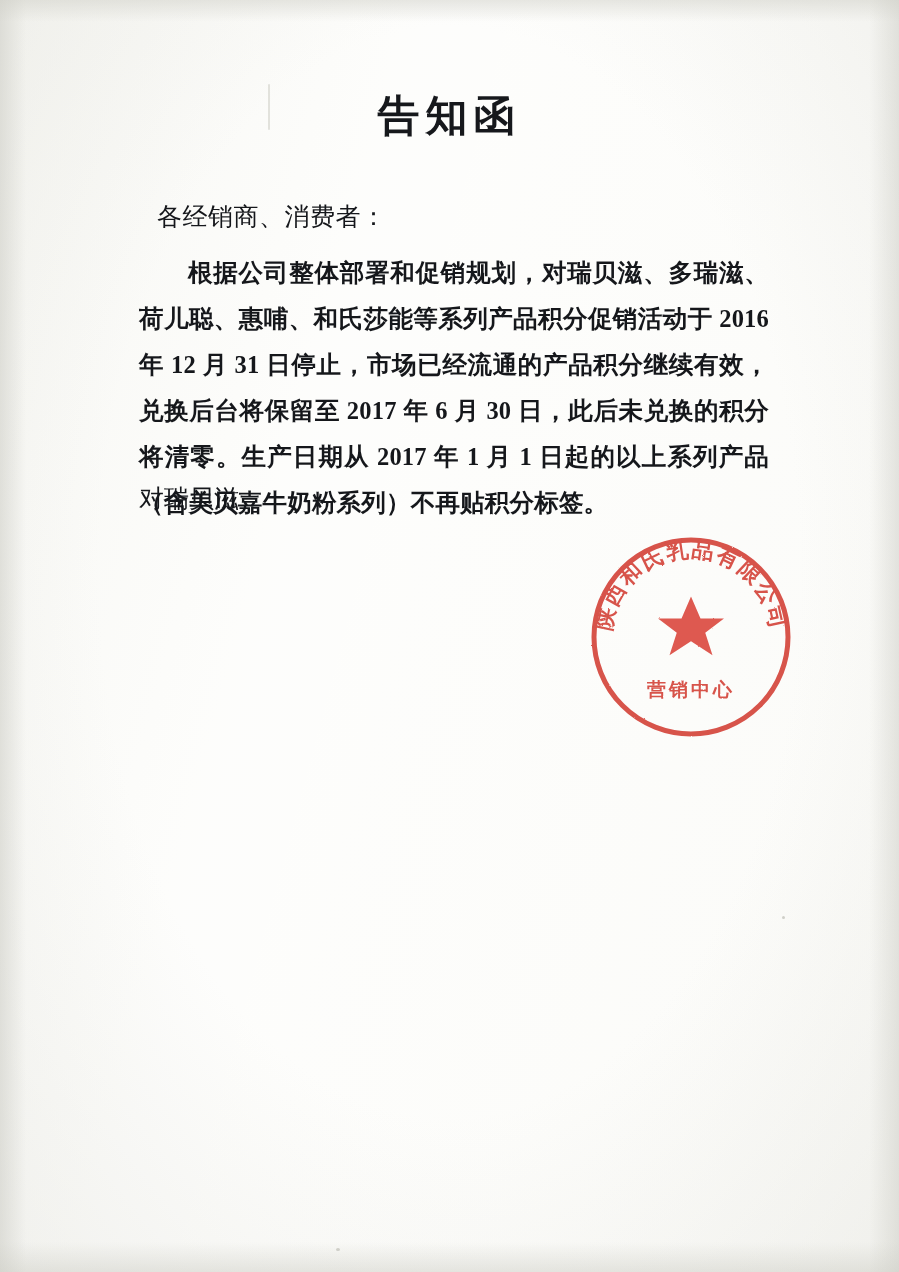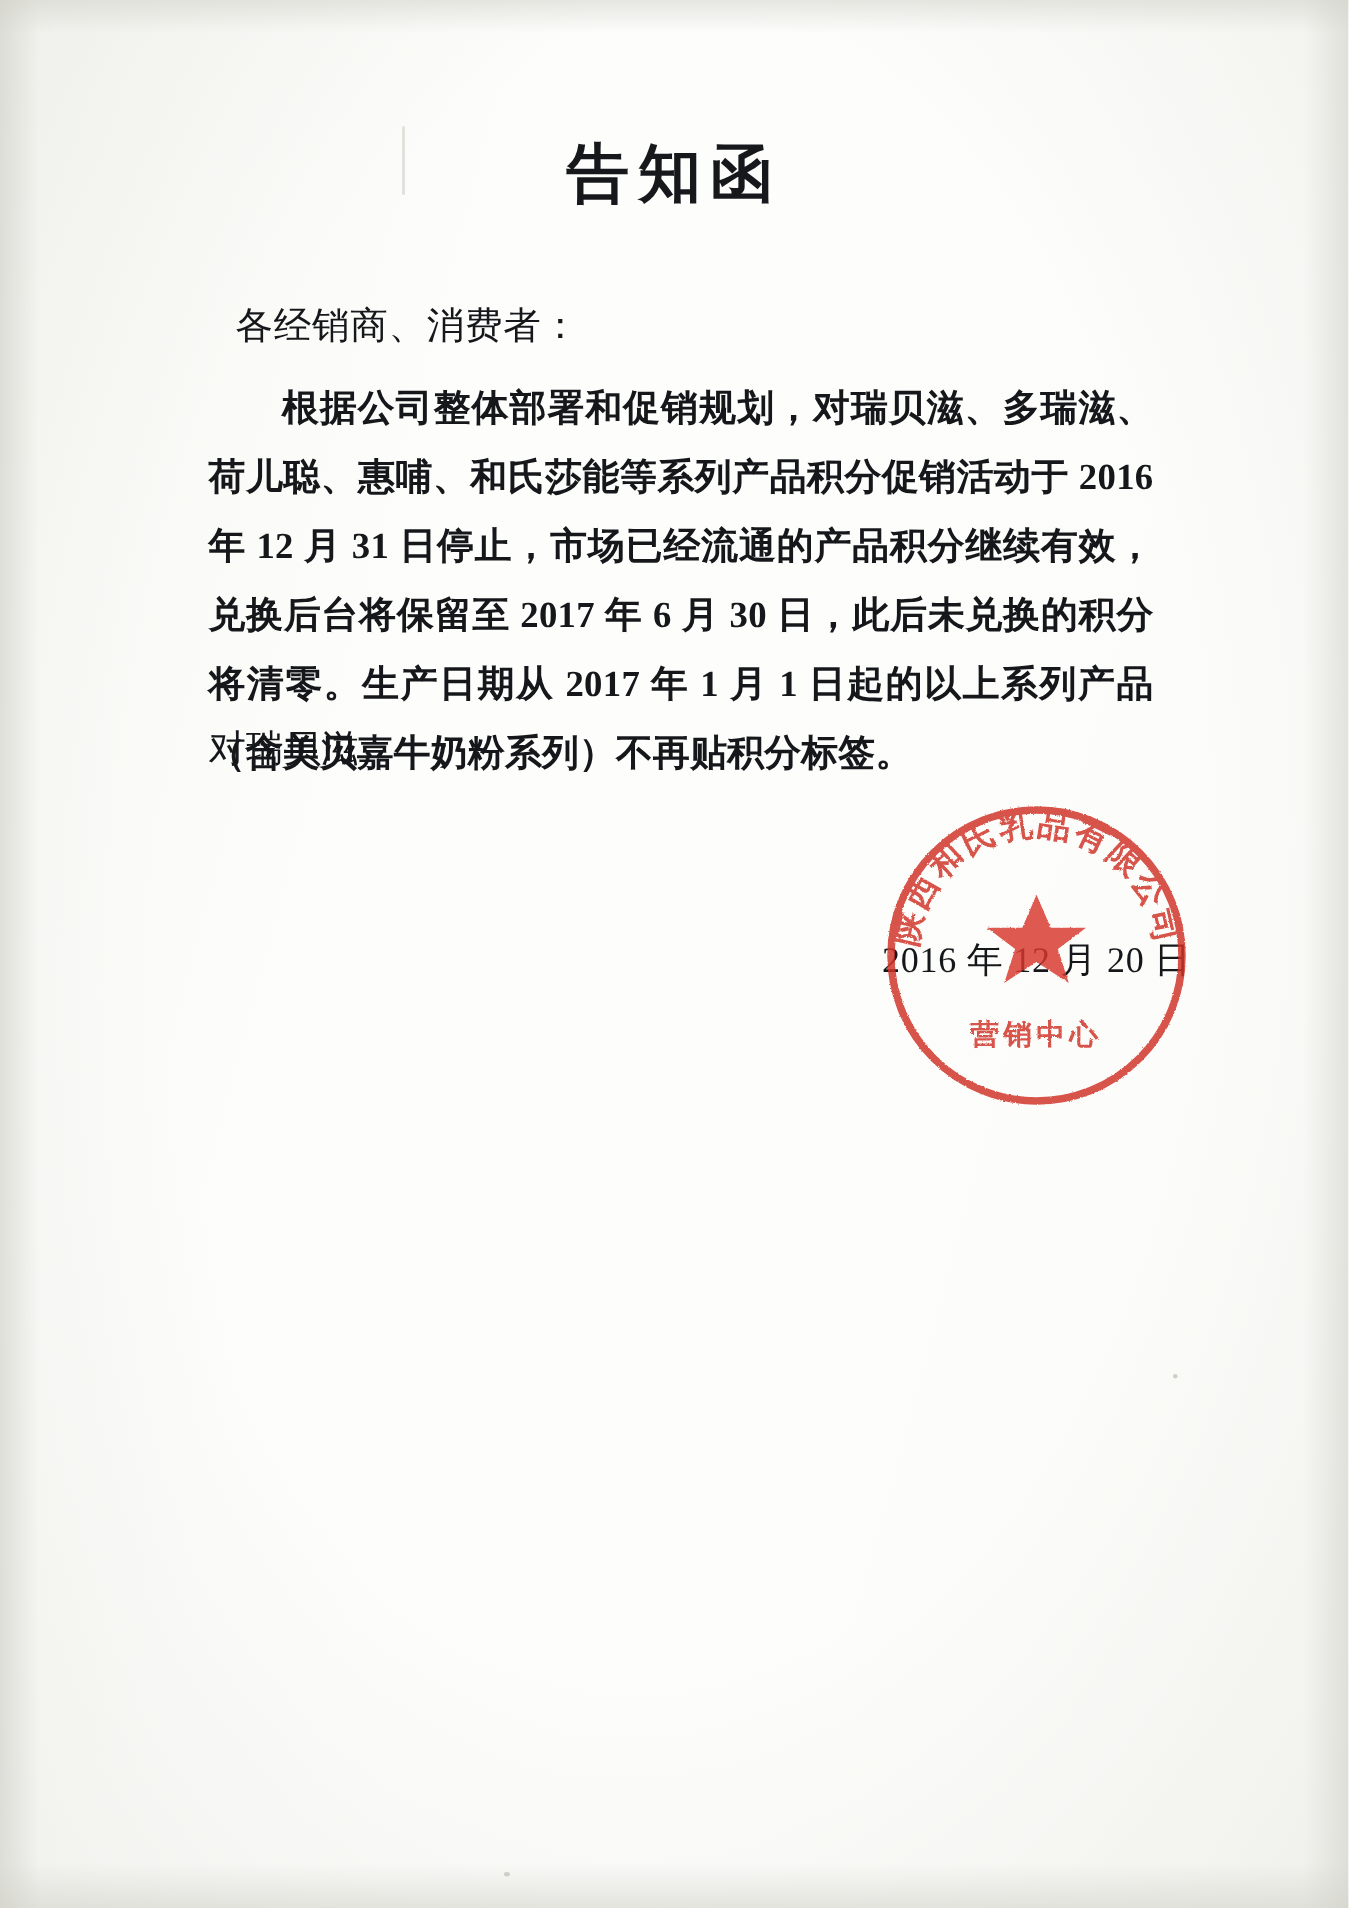--- a/index.html
+++ b/index.html
@@ -167,21 +167,20 @@
 <div class="content">
 
   <div class="doc-title">告知函</div>
 
   <div class="salutation">各经销商、消费者：</div>
 
   <div class="body-block">根据公司整体部署和促销规划，对瑞贝滋、多瑞滋、荷儿聪、惠哺、和氏莎能等系列产品积分促销活动于 2016 年 12 月 31 日停止，市场已经流通的产品积分继续有效，兑换后台将保留至 2017 年 6 月 30 日，此后未兑换的积分将清零。生产日期从 2017 年 1 月 1 日起的以上系列产品（含美贝嘉牛奶粉系列）不再贴积分标签。</div>
 
   <div class="closing">对瑞贝滋</div>
 
-  <div class="date-line">2016 年 12 月 20 日</div>
 
   <div class="seal">
     <svg width="208" height="208" viewBox="0 0 208 208" xmlns="http://www.w3.org/2000/svg">
       <defs>
         <path id="arcPath" d="M 24,104 A 80,80 0 0 1 184,104"></path>
         <filter id="rough">
           <feTurbulence type="fractalNoise" baseFrequency="0.9" numOctaves="2" result="noise"></feTurbulence>
           <feDisplacementMap in="SourceGraphic" in2="noise" scale="1.6" xChannelSelector="R" yChannelSelector="G"></feDisplacementMap>
         </filter>
       </defs>

